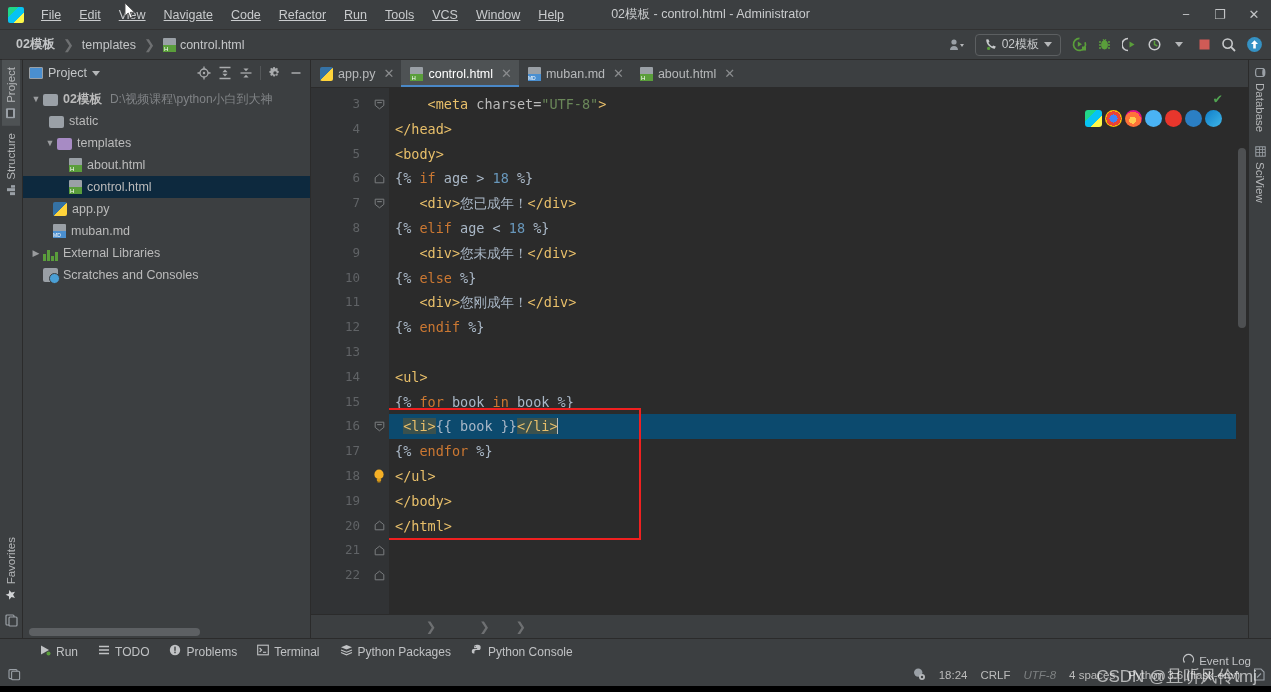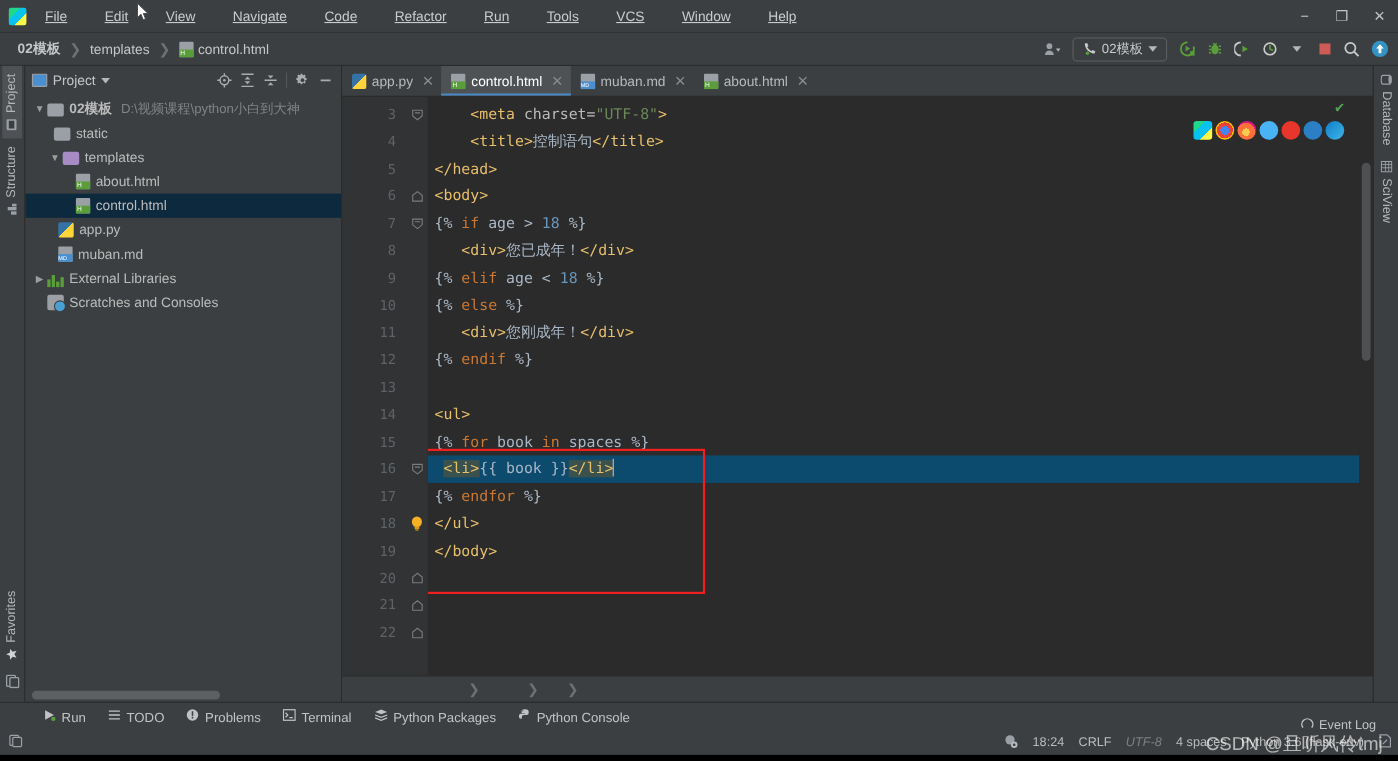--- a/index.html
+++ b/index.html
@@ -29,21 +29,21 @@
     flex: none;
     border-bottom: 1px solid #323232;
   }
   .app-logo {
     width: 16px; height: 16px;
     margin-left: 8px; margin-right: 8px;
     background: linear-gradient(135deg,#21d789 0%,#21d789 33%,#07c3f2 33%,#07c3f2 66%,#fcf84a 66%,#fcf84a 100%);
     border-radius: 2px;
     flex: none;
   }
-  .menu { display: flex; align-items: center; gap: 16px; }
+  .menu { display: flex; align-items: center; gap: 0px; }
   .menu-item {
     font-size: 12.5px;
     color: #c9cbcd;
     padding: 4px 9px;
     cursor: default;
     white-space: nowrap;
   }
   .menu-item u { text-decoration: underline; }
   .win-title {
     position: absolute;
@@ -431,20 +431,21 @@
       <div class="menu-item"><u>View</u></div>
       <div class="menu-item"><u>Navigate</u></div>
       <div class="menu-item"><u>Code</u></div>
       <div class="menu-item"><u>Refactor</u></div>
       <div class="menu-item"><u>Run</u></div>
       <div class="menu-item"><u>Tools</u></div>
       <div class="menu-item"><u>VCS</u></div>
       <div class="menu-item"><u>Window</u></div>
       <div class="menu-item"><u>Help</u></div>
     </div>
+    <div class="win-title">02模板 - control.html - Administrator</div>
     <div class="win-controls">
       <div class="win-btn">−</div>
       <div class="win-btn">❐</div>
       <div class="win-btn close">✕</div>
     </div>
     <div class="cursor-arrow">
       <svg width="12" height="18" viewBox="0 0 12 18">
           <path d="M1 1 L1 14 L4.2 11 L6.2 16 L8.3 15.1 L6.3 10.3 L10.5 10.3 Z" fill="#ffffff" stroke="#4a4a4a" stroke-width="0.9"></path>
         </svg>
     </div>
@@ -781,36 +782,37 @@
             <span class="bico" style="background:linear-gradient(135deg,#21d789 0%,#21d789 33%,#07c3f2 33%,#07c3f2 66%,#fcf84a 66%,#fcf84a 100%);border-radius:3px;"></span>
             <span class="bico" style="background:radial-gradient(circle at 50% 50%, #4285f4 0 34%, #ea4335 34% 60%, #fbbc05 60% 80%, #34a853 80%);"></span>
             <span class="bico" style="background:radial-gradient(circle at 45% 60%, #ffcb4f 0 25%, #ff7139 25% 60%, #e31587 60%);"></span>
             <span class="bico" style="background:#4ab3f4;position:relative;"></span>
             <span class="bico" style="background:#e8362c;"></span>
             <span class="bico" style="background:#2b7fc4;"></span>
             <span class="bico" style="background:linear-gradient(135deg,#0f7ec9,#3fb6e8);"></span>
           </div>
           <div class="redbox" id="redbox" style="top: 320.4px; height: 132px; left: -24px; width: 276px; border-color: rgb(240, 32, 32);"></div>
             <div class="cline"><span class="plain">    </span><span class="tag">&lt;meta </span><span class="attr">charset=</span><span class="str">"UTF-8"</span><span class="tag">&gt;</span></div>
-            <div class="cline"><span class="plain">    </span><span class="tag">&lt;title&gt;</span><span class="txt">控制语句</span><span class="tag">&lt;/title&gt;</span></div>
             <div class="cline"><span class="tag">&lt;/head&gt;</span></div>
             <div class="cline"><span class="tag">&lt;body&gt;</span></div>
             <div class="cline"><span class="plain">{% </span><span class="kw">if</span><span class="plain"> age &gt; </span><span class="num">18</span><span class="plain"> %}</span></div>
             <div class="cline"><span class="plain">   </span><span class="tag">&lt;div&gt;</span><span class="txt">您已成年！</span><span class="tag">&lt;/div&gt;</span></div>
             <div class="cline"><span class="plain">{% </span><span class="kw">elif</span><span class="plain"> age &lt; </span><span class="num">18</span><span class="plain"> %}</span></div>
+            <div class="cline"><span class="plain">   </span><span class="tag">&lt;div&gt;</span><span class="txt">您未成年！</span><span class="tag">&lt;/div&gt;</span></div>
             <div class="cline"><span class="plain">{% </span><span class="kw">else</span><span class="plain"> %}</span></div>
             <div class="cline"><span class="plain">   </span><span class="tag">&lt;div&gt;</span><span class="txt">您刚成年！</span><span class="tag">&lt;/div&gt;</span></div>
             <div class="cline"><span class="plain">{% </span><span class="kw">endif</span><span class="plain"> %}</span></div>
             <div class="cline">&nbsp;</div>
             <div class="cline"><span class="tag">&lt;ul&gt;</span></div>
-            <div class="cline"><span class="plain">{% </span><span class="kw">for</span><span class="plain"> book </span><span class="kw">in</span><span class="plain"> spaces %}</span></div>
+            <div class="cline"><span class="plain">{% </span><span class="kw">for</span><span class="plain"> book </span><span class="kw">in</span><span class="plain"> book %}</span></div>
             <div class="cline cur"><span class="plain"> </span><span class="tag sel-brace">&lt;li&gt;</span><span class="plain">{{ book }}</span><span class="tag sel-brace">&lt;/li&gt;</span><span class="caret"></span></div>
             <div class="cline"><span class="plain">{% </span><span class="kw">endfor</span><span class="plain"> %}</span></div>
             <div class="cline"><span class="tag">&lt;/ul&gt;</span></div>
             <div class="cline"><span class="tag">&lt;/body&gt;</span></div>
+            <div class="cline"><span class="tag">&lt;/html&gt;</span></div>
           </div>
         <div class="editor-vscroll">
           <div class="thumb"></div>
         </div>
       </div>
 
       <div class="editor-crumbs">
         <span class="c">html</span>
         <span class="s">❯</span>
         <span class="c">body</span>

